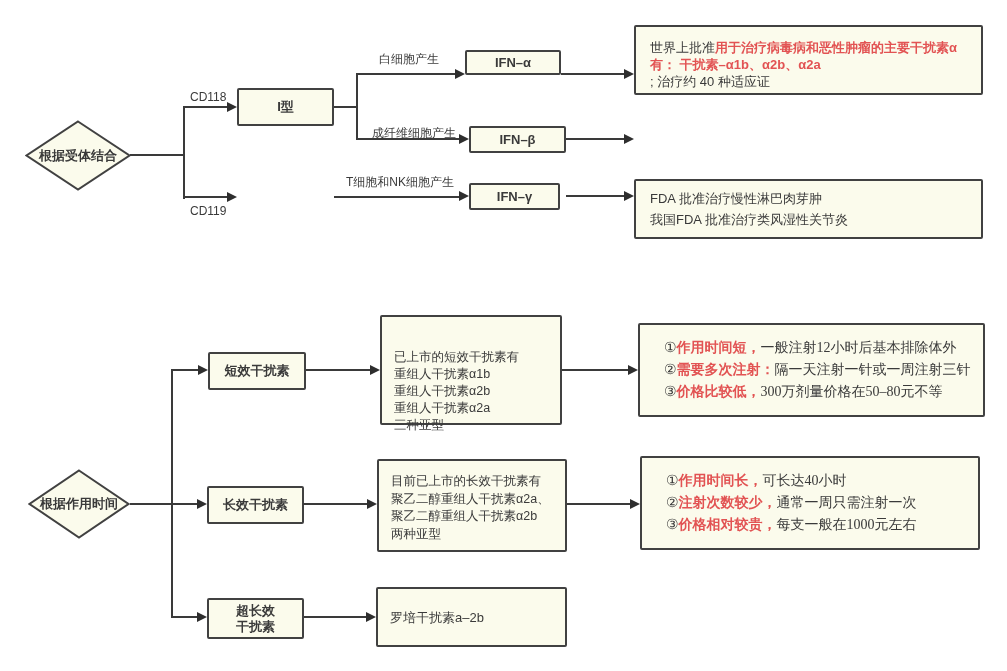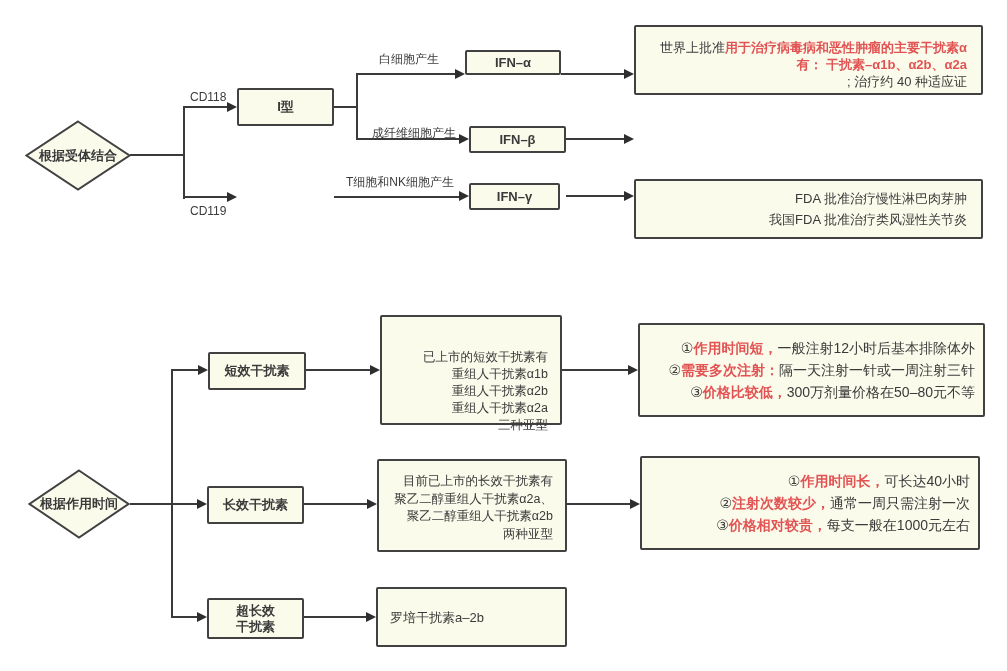--- a/index.html
+++ b/index.html
@@ -5,39 +5,38 @@
   html,body{margin:0;padding:0;background:#ffffff;}
   .canvas{
     position:relative;width:1007px;height:671px;background:#ffffff;
     font-family:"Liberation Sans","DejaVu Sans",sans-serif;
     color:#3A3A3A;overflow:hidden;
   }
   .node{
     position:absolute;box-sizing:border-box;
     background:#FBFBEC;border:2px solid #414141;border-radius:2px;
     color:#3A3A3A;
-    text-align:right;
   }
   .cnode{display:flex;align-items:center;justify-content:center;
     font-weight:bold;font-size:13px;text-align:center;line-height:16px;}
   .tbox{font-size:12.5px;line-height:17px;}
   .hl{position:absolute;height:2px;background:#3A3A3A;}
   .vl{position:absolute;width:2px;background:#3A3A3A;}
   .ar{position:absolute;width:0;height:0;
     border-top:5px solid transparent;border-bottom:5px solid transparent;
     border-left:10px solid #2E2E2E;}
   .elbl{position:absolute;font-size:12px;color:#3A3A3A;white-space:nowrap;}
   .diamond{position:absolute;}
   .diamond svg{position:absolute;left:0;top:0;}
   .dlabel{position:absolute;left:0;top:0;right:0;bottom:0;
     display:flex;align-items:center;justify-content:center;
     font-weight:bold;font-size:13px;}
   .red{color:#E25353;font-weight:bold;}
   .fl{white-space:nowrap;}
-  .feat{font-size:14px;line-height:22px;display:flex;flex-direction:column;justify-content:center;padding:0 8px;}
+  .feat{font-size:14px;line-height:22px;display:flex;flex-direction:column;justify-content:center;padding:0 24px;font-family:Liberation Serif, serif;}
 </style>
 </head>
 <body>
 
 <div class="canvas">
 
   <div class="diamond" style="left:25px;top:120px;width:106px;height:71px">
     <svg width="106" height="71">
       <polygon points="53,1.5 104.5,35.5 53,69.5 1.5,35.5" fill="#FBFBEC" stroke="#414141" stroke-width="2"></polygon>
     </svg>

